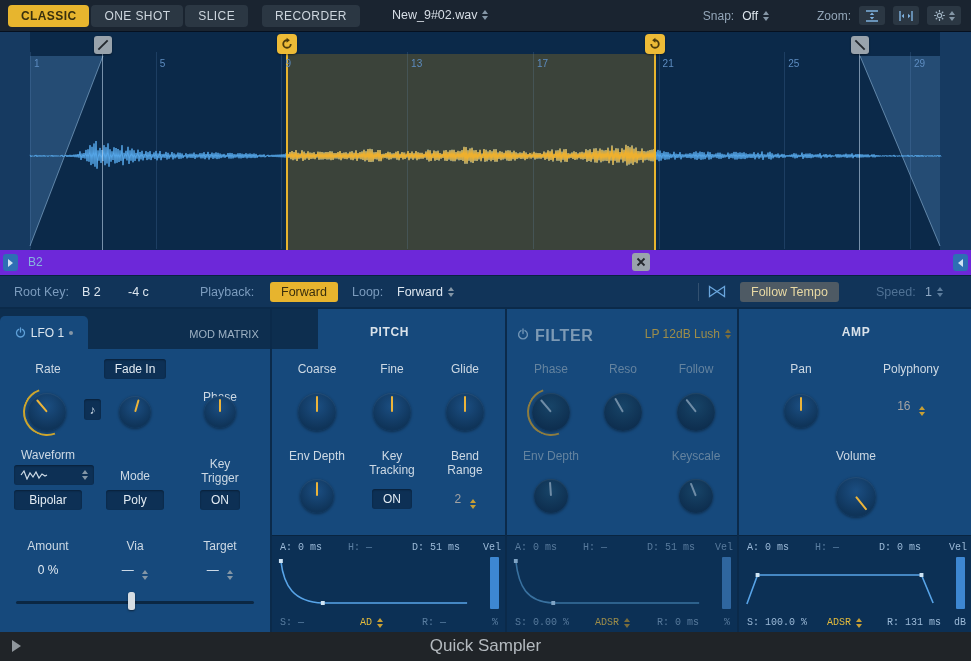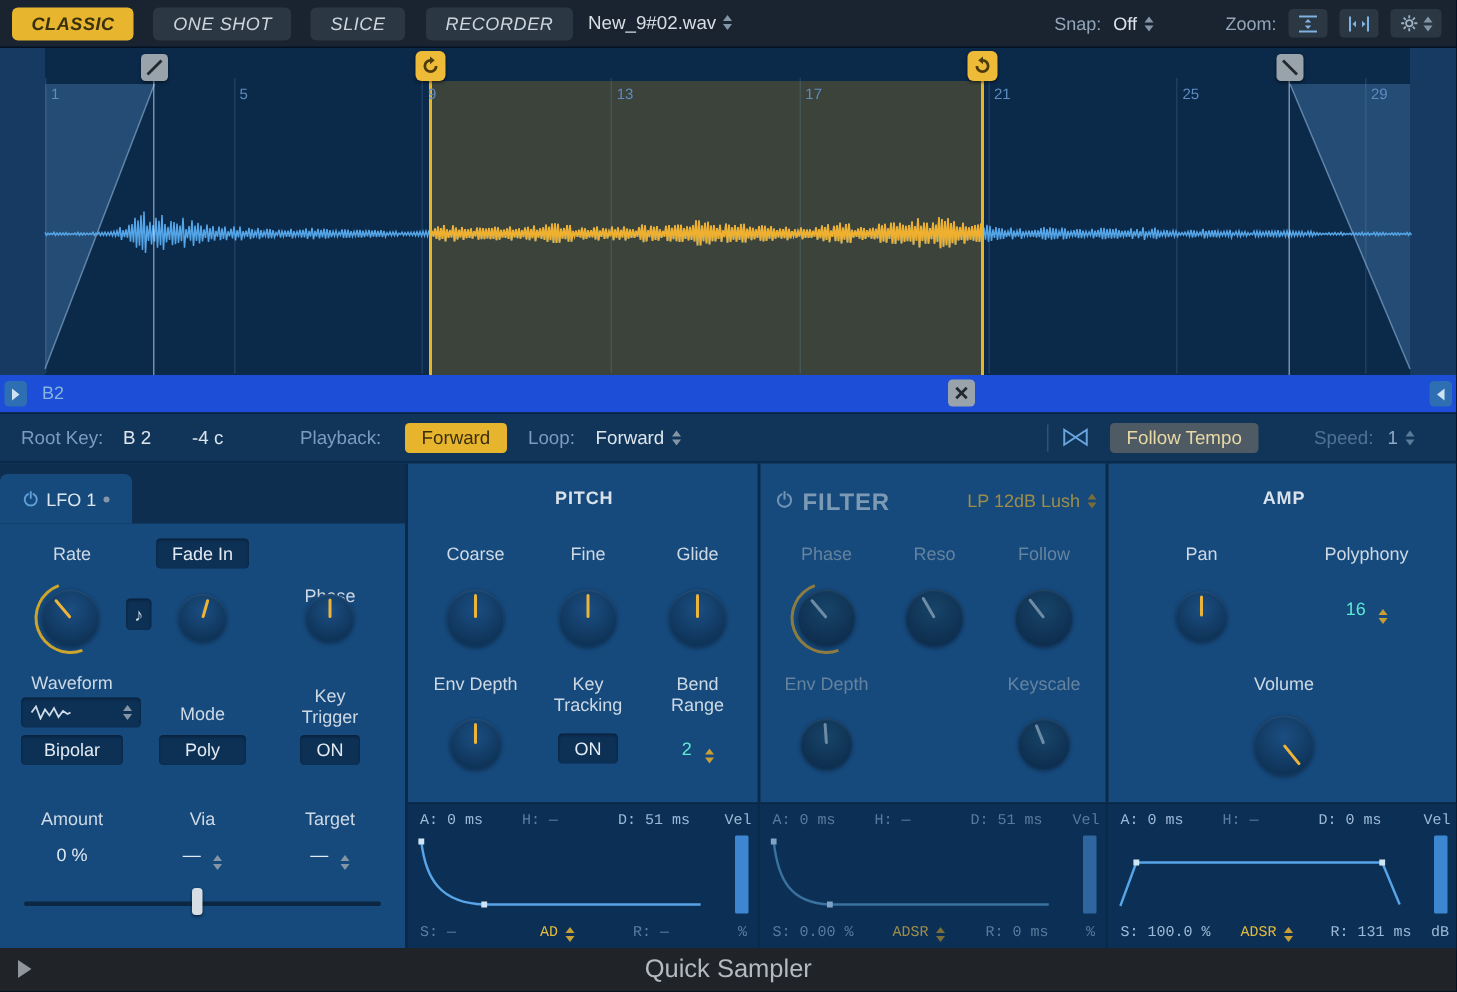--- a/index.html
+++ b/index.html
@@ -2,21 +2,21 @@
 <html><head>
 <meta charset="utf-8">
 <style>
   html,body{margin:0;padding:0;background:#000;}
   .app{position:relative;width:971px;height:661px;overflow:hidden;background:#0b2949;
        font-family:"Liberation Sans",sans-serif;-webkit-font-smoothing:antialiased;}
   .abs{position:absolute;}
 
   
   .topbar{position:absolute;top:0;left:0;right:0;height:31px;background:#1a2430;display:flex;align-items:center;}
-  .tabgroup{display:flex;gap:13px;margin-left:8px;font-style:italic;}
+  .tabgroup{display:flex;gap:2px;margin-left:8px;}
   .ttab{height:22px;padding:0 13px;display:flex;align-items:center;border-radius:4px;
         background:#2b3743;color:#cdd6de;font-size:12px;letter-spacing:.4px;cursor:default;}
   .ttab.active{background:#e7b52e;color:#39300e;font-weight:bold;}
   .fname{position:absolute;left:392px;top:8px;font-size:12.5px;color:#d7dee6;display:flex;align-items:center;}
   .tright{position:absolute;right:10px;top:0;height:31px;display:flex;align-items:center;gap:8px;}
   .tlabel{font-size:12px;color:#93a6b8;}
   .tvalue{font-size:12px;color:#dde5ec;display:flex;align-items:center;}
   .iconbtn{width:26px;height:19px;background:#2b3743;border-radius:3px;display:flex;align-items:center;justify-content:center;color:#7fb2e0;}
   .gearbtn{width:34px;height:19px;background:#2b3743;border-radius:3px;display:flex;align-items:center;justify-content:center;gap:3px;color:#9fb2c2;}
 
@@ -30,21 +30,21 @@
   
   .wavearea{position:absolute;top:31px;left:0;right:0;height:219px;background:#0b2949;border-top:1px solid #06101f;}
   .edgeband{position:absolute;top:0;bottom:0;background:#163a61;}
   .looptint{position:absolute;left:287px;top:22px;width:368px;height:197px;background:rgba(172,128,24,.30);}
   .gline{position:absolute;top:20px;bottom:2px;width:1px;background:rgba(125,175,230,.16);}
   .rnum{position:absolute;top:26px;font-size:10px;color:#5d8cc0;}
   .vline{position:absolute;width:1px;}
   .handle{position:absolute;width:18px;height:18px;background:#99a3ac;border-radius:3px;display:flex;align-items:center;justify-content:center;box-shadow:0 1px 2px rgba(0,0,0,.4);}
   .loophandle{position:absolute;width:20px;height:20px;background:#edbb37;border-radius:4px;display:flex;align-items:center;justify-content:center;box-shadow:0 1px 2px rgba(0,0,0,.4);}
 
-  .noterow{position:absolute;top:250px;left:0;right:0;height:25px;background:#1d4ed8;}
+  .noterow{position:absolute;top:250px;left:0;right:0;height:25px;background:#6d28d9;}
   .chevbtn{position:absolute;top:4px;width:15px;height:17px;background:#2e6fb4;border-radius:3px;display:flex;align-items:center;justify-content:center;}
   .tri-r{width:0;height:0;border-top:4px solid transparent;border-bottom:4px solid transparent;border-left:5px solid #cfe2f2;}
   .tri-l{width:0;height:0;border-top:4px solid transparent;border-bottom:4px solid transparent;border-right:5px solid #cfe2f2;}
   .notelbl{position:absolute;left:28px;top:5px;font-size:12px;color:#86b4de;}
   .xbtn{position:absolute;left:632px;top:3px;width:18px;height:18px;background:#99a3ac;border-radius:3px;display:flex;align-items:center;justify-content:center;}
 
   
   .ctrl{position:absolute;top:275px;left:0;right:0;height:32px;background:#113459;border-top:1px solid #0a2340;border-bottom:2px solid #0a2340;font-size:12.5px;}
   .clab{position:absolute;top:9px;color:#7c9cbe;white-space:nowrap;}
   .cval{position:absolute;top:9px;color:#dce6ef;white-space:nowrap;display:flex;align-items:center;}
@@ -53,37 +53,37 @@
   .pill.gray{background:#4e5a64;color:#e8d9a4;}
   .vdiv{position:absolute;top:7px;bottom:7px;width:1px;background:rgba(255,255,255,.14);}
 
   
   .panel{position:absolute;top:307px;left:0;right:0;height:325px;background:#16497c;border-top:2px solid #0b2a4a;}
   .sec{position:absolute;top:0;height:323px;}
   .sec.bl{border-left:2px solid #0b2a4a;}
   .sectitle{position:absolute;left:0;right:0;text-align:center;font-size:12px;font-weight:bold;letter-spacing:.6px;color:#d9e2ea;}
   .clbl{position:absolute;font-size:12px;color:#cdd9e4;text-align:center;line-height:1.2;}
   .clbl.dimt{color:#64839f;}
-  .goldtxt{color:#5eead4;}
+  .goldtxt{color:#a3a3a3;}
   .golddim{color:#9d8d4a;}
   .vbox{position:absolute;height:20px;background:#0d3055;border-radius:3px;display:flex;align-items:center;justify-content:center;
         font-size:12px;color:#e2ebf3;box-shadow:inset 0 1px 2px rgba(0,0,0,.35);}
 
   .knob{position:absolute;border-radius:50%;background:radial-gradient(circle at 50% 35%, #1b4e82, #0f3459 72%);
         box-shadow:0 1px 3px rgba(0,0,0,.4), inset 0 1px 1px rgba(255,255,255,.07);}
   .knob .ptr{position:absolute;left:50%;bottom:50%;width:2px;height:42%;margin-left:-1px;background:#ecb43a;
              transform-origin:50% 100%;transform:rotate(var(--a,0deg));border-radius:1px;}
   .knob.dimk{background:radial-gradient(circle at 50% 35%, #174468, #0e2f50 72%);}
   .knob.dimk .ptr{background:#6f8ca6;}
   .arc{position:absolute;inset:-5px;border-radius:50%;border:2px solid transparent;}
   .arc.gold{border-left-color:#cda52d;border-bottom-color:#cda52d;transform:rotate(25deg);}
   .knob.dimk .arc.gold{border-left-color:#8d7c3f;border-bottom-color:#8d7c3f;}
 
   
-  .strip{position:absolute;left:0;top:0;width:270px;height:40px;background:#0d2e4f;}
+  .strip{position:absolute;left:0;top:0;width:270px;height:40px;background:#0d2e4f;padding-left:48px;}
   .ltab{position:absolute;display:flex;align-items:center;justify-content:center;gap:5px;font-size:12px;border-radius:5px 5px 0 0;}
   .led{width:4px;height:4px;border-radius:50%;background:#8596a6;}
 
   
   .strack{position:absolute;left:16px;right:16px;top:292px;height:3px;background:#0b2743;border-radius:2px;}
   .shandle{position:absolute;left:128px;top:283px;width:7px;height:18px;background:#d6dde3;border-radius:2.5px;box-shadow:0 1px 2px rgba(0,0,0,.5);}
 
   
   .env{position:absolute;left:0;right:0;top:226px;height:97px;background:#0c3055;border-top:1px solid #092541;}
   .etxt{position:absolute;top:6px;font-size:10px;color:#9cbad8;white-space:nowrap;display:flex;align-items:center;font-family:Liberation Mono, monospace;}
@@ -288,20 +288,23 @@
     <div class="sec" style="left:0;width:270px;">
       <div class="strip">
         <div class="ltab" style="left:0;top:7px;width:88px;height:33px;background:#16497c;color:#dce6ee;">
           <svg width="11" height="11" viewBox="0 0 12 12" style="color:#5fa0d8;">
             <path d="M6 1v4.5" stroke="currentColor" stroke-width="1.4" fill="none" stroke-linecap="round"></path>
             <path d="M4 2.6 A4.4 4.4 0 1 0 8 2.6" stroke="currentColor" stroke-width="1.4" fill="none" stroke-linecap="round"></path>
           </svg>
           <span>LFO 1</span>
           <span class="led"></span>
         </div>
+        <div class="ltab" style="left:178px;top:10px;width:92px;height:30px;color:#9db1c3;font-size:11px;">
+          <span>MOD MATRIX</span>
+        </div>
       </div>
 
       <span class="clbl" style="left:8px;width:80px;top:53px;">Rate</span>
       <span class="vbox" style="left:104px;top:50px;width:62px;">Fade In</span>
       <span class="clbl" style="left:180px;width:80px;top:53px;margin-top:28px;">Phase</span>
 
       <div class="knob" style="left:28px;top:84px;width:38px;height:38px;--a:-40deg;">
         <div class="arc gold"></div>
           <div class="ptr"></div>
       </div>

